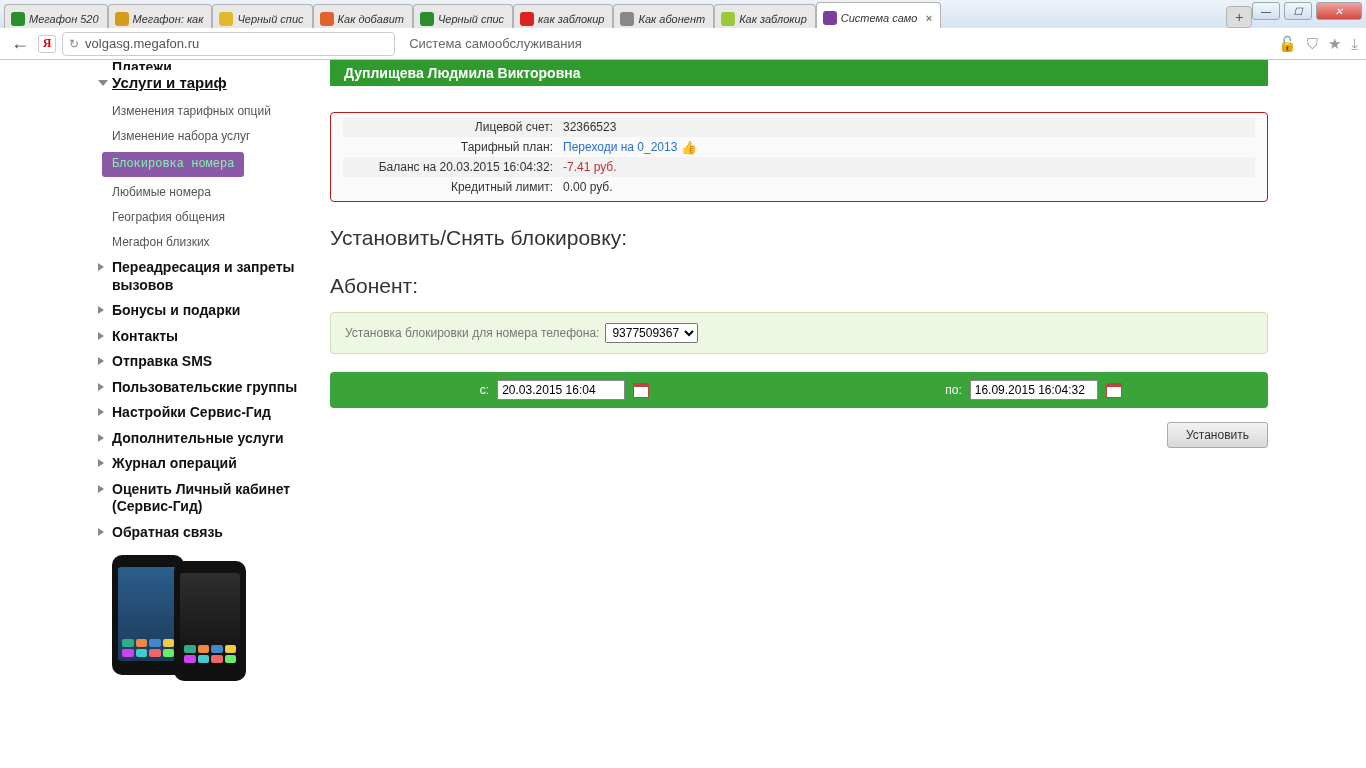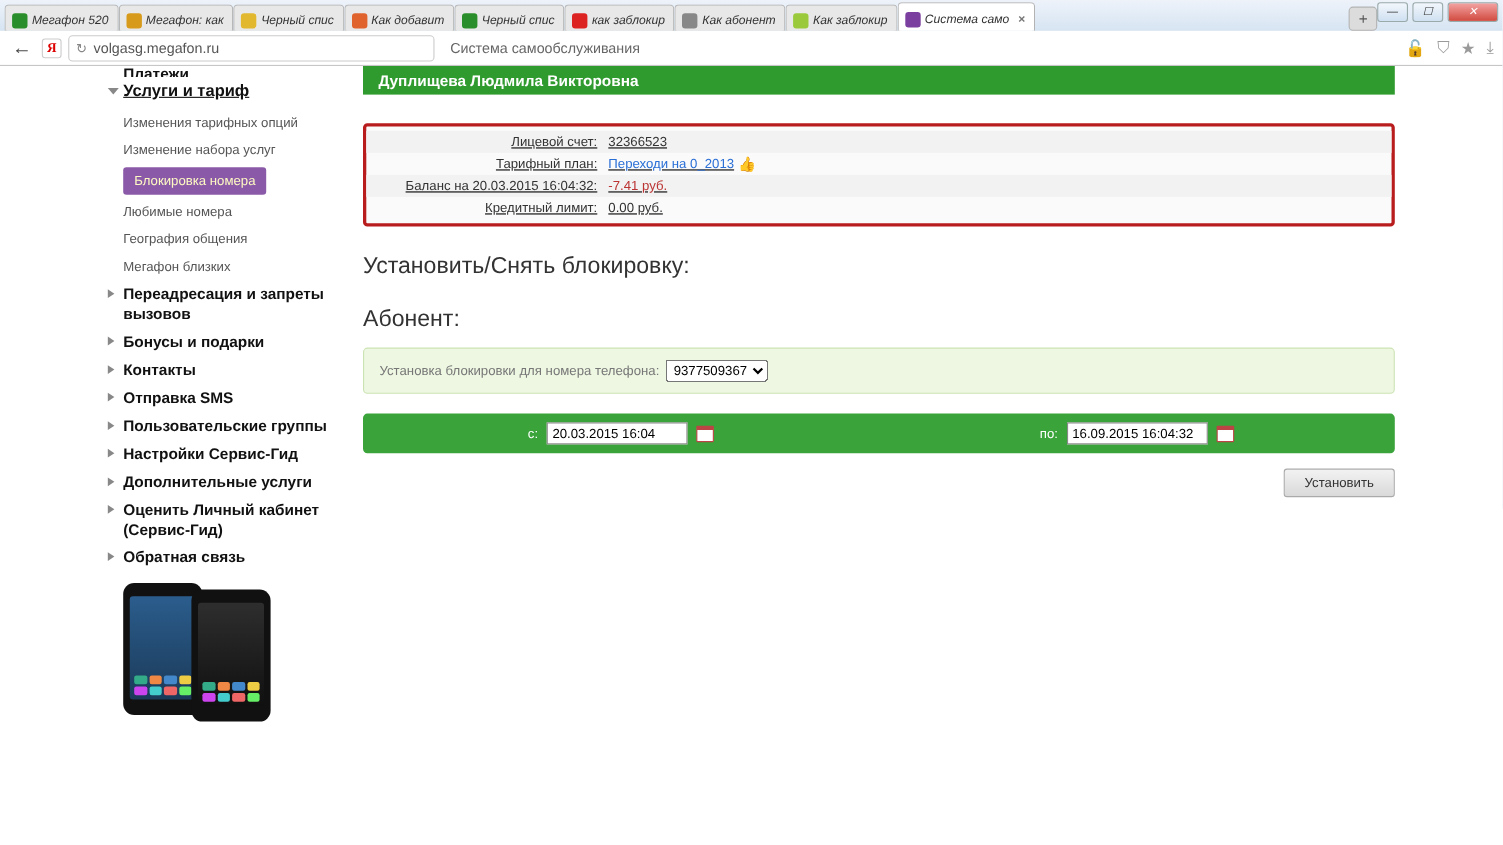--- a/index.html
+++ b/index.html
@@ -28,34 +28,34 @@
   .right-icons{margin-left:auto;display:flex;align-items:center;gap:10px;}
   .right-icons span{color:#9a9a9a;font-size:15px;}
   .right-icons .lock{color:#4fa64f;}
   .viewport{background:#fff;height:708px;position:relative;overflow:hidden;}
   .page{width:1170px;margin:0 auto;display:flex;}
   .sidebar{width:200px;padding-top:0;}
   .sidebar .cut{color:#111;font-weight:bold;font-size:14px;line-height:1;padding:0 0 2px 14px;overflow:hidden;height:10px;}
   .act-head{font-size:15px;font-weight:bold;color:#111;text-decoration:underline;padding:4px 0 8px 14px;position:relative;}
   .act-head::before{content:"";position:absolute;left:0;top:10px;width:0;height:0;border-left:5px solid transparent;border-right:5px solid transparent;border-top:6px solid #888;}
   .sub{display:block;color:#555;font-size:12px;padding:5px 0 5px 14px;line-height:1.25;}
-  .sub.pill{background:#8a5aa8;color:#fef9c3;border-radius:3px;padding:5px 10px;margin:3px 4px 3px 14px;display:inline-block;}
+  .sub.pill{background:#8a5aa8;color:#86efac;border-radius:3px;padding:5px 10px;margin:3px 4px 3px 4px;display:inline-block;font-family:Liberation Mono, monospace;}
   .sec-link{display:block;font-size:14px;font-weight:bold;color:#111;padding:4px 0 4px 14px;position:relative;line-height:1.25;}
   .sec-link::before{content:"";position:absolute;left:0;top:8px;width:0;height:0;border-top:4px solid transparent;border-bottom:4px solid transparent;border-left:6px solid #888;}
   .phones{margin:10px 0 0 14px;width:160px;height:75px;position:relative;}
   .phone{position:absolute;border-radius:10px;background:#111;}
   .phone.a{width:72px;height:120px;left:0;top:0;}
   .phone.b{width:72px;height:120px;left:62px;top:6px;}
   .phone .screen{position:absolute;left:6px;right:6px;top:12px;bottom:14px;background:linear-gradient(#2b5d8d,#1b3a59);border-radius:3px;}
   .phone.b .screen{background:linear-gradient(#2e2e2e,#101010);}
   .phone .screen .grid{position:absolute;bottom:4px;left:4px;right:4px;display:grid;grid-template-columns:repeat(4,1fr);gap:2px;}
   .phone .screen .grid i{height:8px;border-radius:2px;}
   .content{flex:1;padding-left:32px;}
   .name-bar{background:#2f9b2f;color:#fff;font-weight:bold;font-size:14px;padding:5px 14px;border-radius:0;}
-  .info-box{border:3px solid #b91c1c;border-radius:4px;margin-top:26px;background:#fafafa;padding:4px 0;text-decoration:underline;}
+  .info-box{border:1px solid #b91c1c;border-radius:4px;margin-top:26px;background:#fafafa;padding:4px 12px;}
   .info-row{display:flex;padding:3px 10px;font-size:12px;}
   .info-row:nth-child(odd){background:#f2f2f2;}
   .info-row .lab{width:210px;text-align:right;color:#333;padding-right:10px;}
   .info-row .val{color:#333;}
   .info-row .val.link{color:#2a6fd6;}
   .info-row .val.neg{color:#b33;}
   .thumb{display:inline-block;width:12px;height:12px;margin-left:4px;vertical-align:-1px;color:#5fb24a;font-size:13px;}
   h2.sec{font-size:21px;color:#333;margin:24px 0 14px;font-weight:normal;}
   .note-box{border:1px solid #e3e3e3;border-radius:4px;background:#fafafa;padding:10px 14px;color:#777;font-size:11px;line-height:1.45;}
   .abon-box{border:1px solid #cbe3b3;background:#eef7e2;border-radius:4px;padding:10px 14px;color:#777;font-size:12px;display:flex;align-items:center;gap:6px;}
@@ -143,20 +143,21 @@
       <div class="act-head">Услуги и тариф</div>
       <div id="subs"><a class="sub">Изменения тарифных опций</a><a class="sub">Изменение набора услуг</a><a class="sub pill">Блокировка номера</a><a class="sub">Любимые номера</a><a class="sub">География общения</a><a class="sub">Мегафон близких</a></div>
       <div id="sections">
             <a class="sec-link">Переадресация и запреты вызовов</a>
             <a class="sec-link">Бонусы и подарки</a>
             <a class="sec-link">Контакты</a>
             <a class="sec-link">Отправка SMS</a>
             <a class="sec-link">Пользовательские группы</a>
             <a class="sec-link">Настройки Сервис-Гид</a>
             <a class="sec-link">Дополнительные услуги</a>
+            <a class="sec-link">Журнал операций</a>
             <a class="sec-link">Оценить Личный кабинет (Сервис-Гид)</a>
             <a class="sec-link">Обратная связь</a>
           </div>
       <div class="phones">
         <div class="phone a">
               <div class="screen">
                 <div class="grid">
                   <i style="background:#3a8"></i>
                   <i style="background:#e84"></i>
                   <i style="background:#48c"></i>

